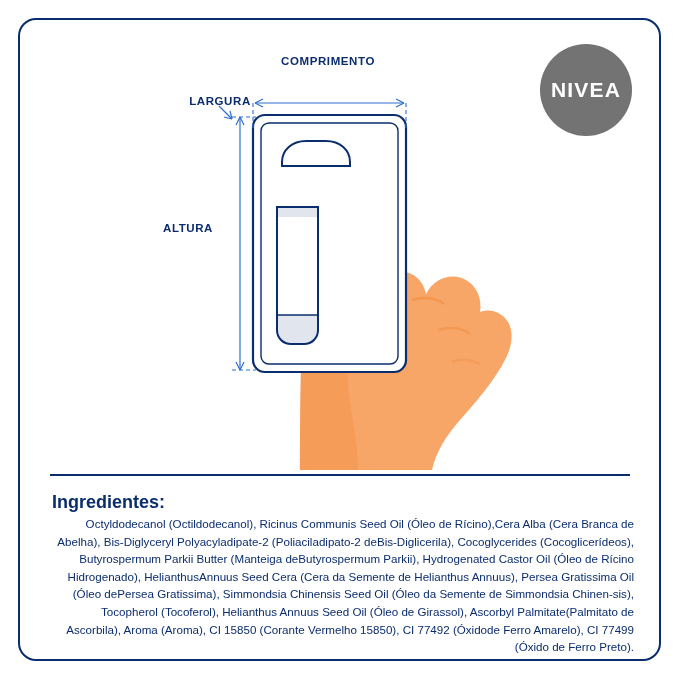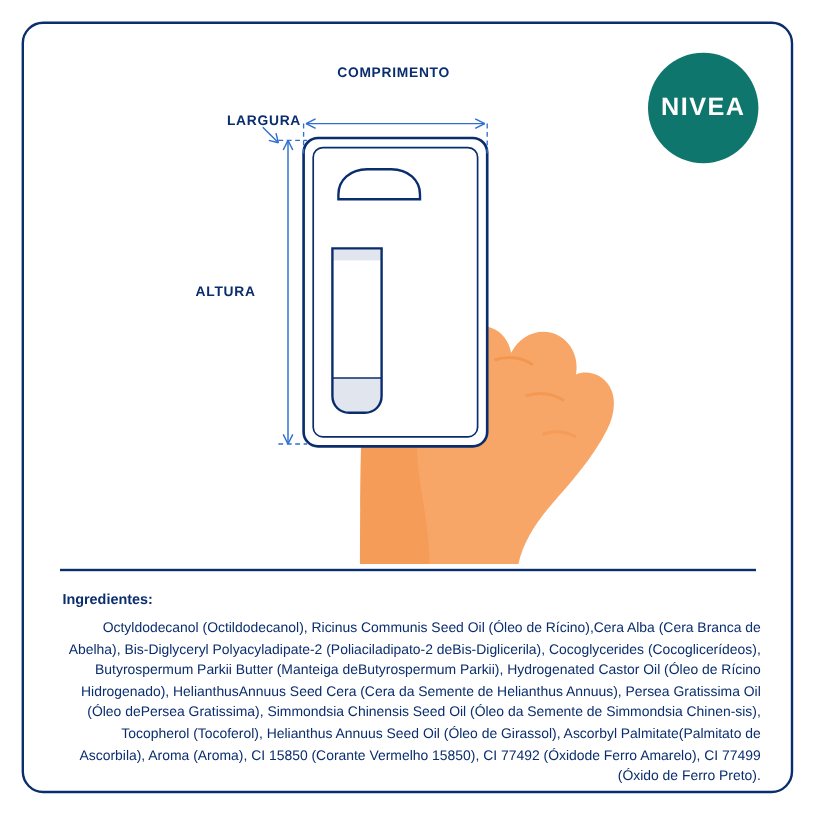--- a/index.html
+++ b/index.html
@@ -29,21 +29,21 @@
   }
 
   
   .logo {
     position: absolute;
     left: 540px;
     top: 44px;
     width: 92px;
     height: 92px;
     border-radius: 50%;
-    background: #0f766e;
+    background: #737373;
     display: flex;
     align-items: center;
     justify-content: center;
   }
   .logo-text {
     color: #ffffff;
     font-size: 21px;
     letter-spacing: 1.2px;
     font-weight: bold;
     font-family: "Liberation Sans", sans-serif;
@@ -68,21 +68,21 @@
     display: block;
     margin-top: 3px;
   }
   .dim-value .unit {
     font-size: 13px;
     font-weight: bold;
   }
 
   #label-largura { left: 160px; top: 84px; width: 120px; margin-top: 11px; }
   #label-comprimento { left: 248px; top: 55px; width: 160px; }
-  #label-altura { left: 128px; top: 238px; width: 120px; }
+  #label-altura { left: 128px; top: 222px; width: 120px; }
 
   
   #art {
     position: absolute;
     left: 0;
     top: 0;
   }
 
   
   .ing-divider {
@@ -91,21 +91,21 @@
     top: 474px;
     width: 580px;
     height: 1.5px;
     background: #0a2d6e;
   }
   .ing-title {
     position: absolute;
     left: 52px;
     top: 492px;
     color: #0a2d6e;
-    font-size: 12px;
+    font-size: 18px;
     font-weight: bold;
   }
   .ing-body {
     position: absolute;
     left: 52px;
     top: 515px;
     width: 582px;
     color: #0a2d6e;
     font-size: 11.6px;
     line-height: 1.52;

